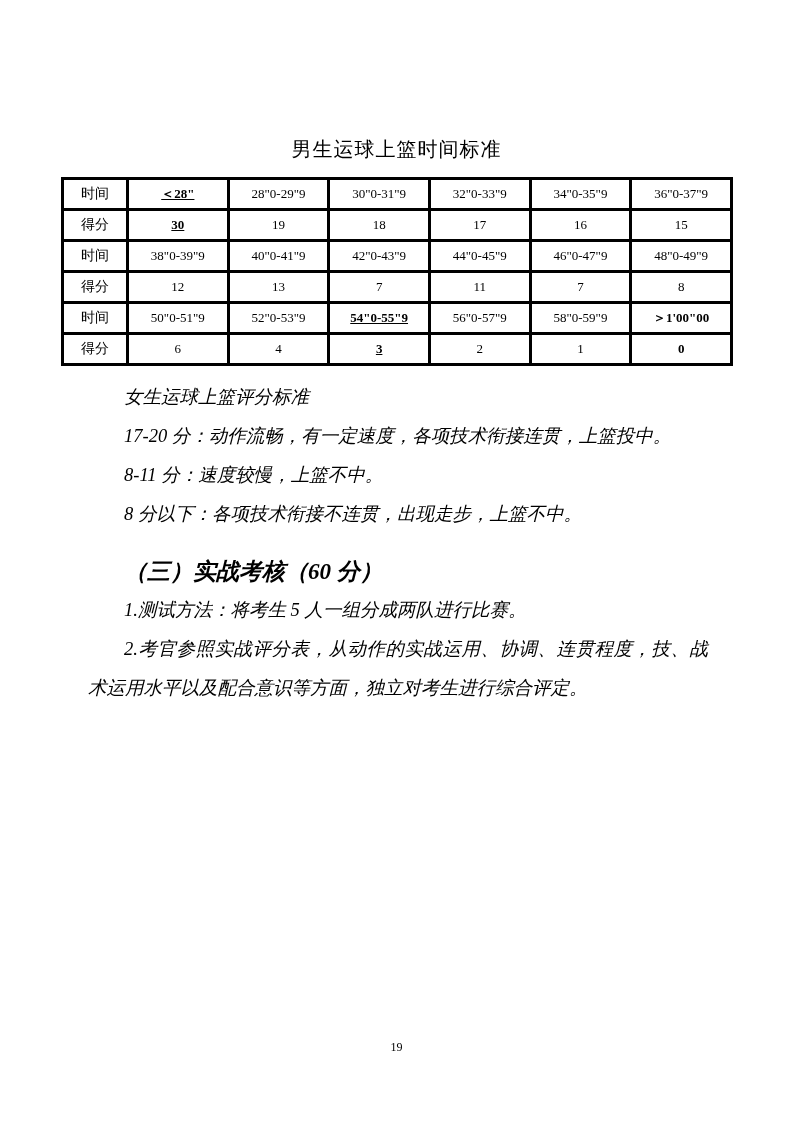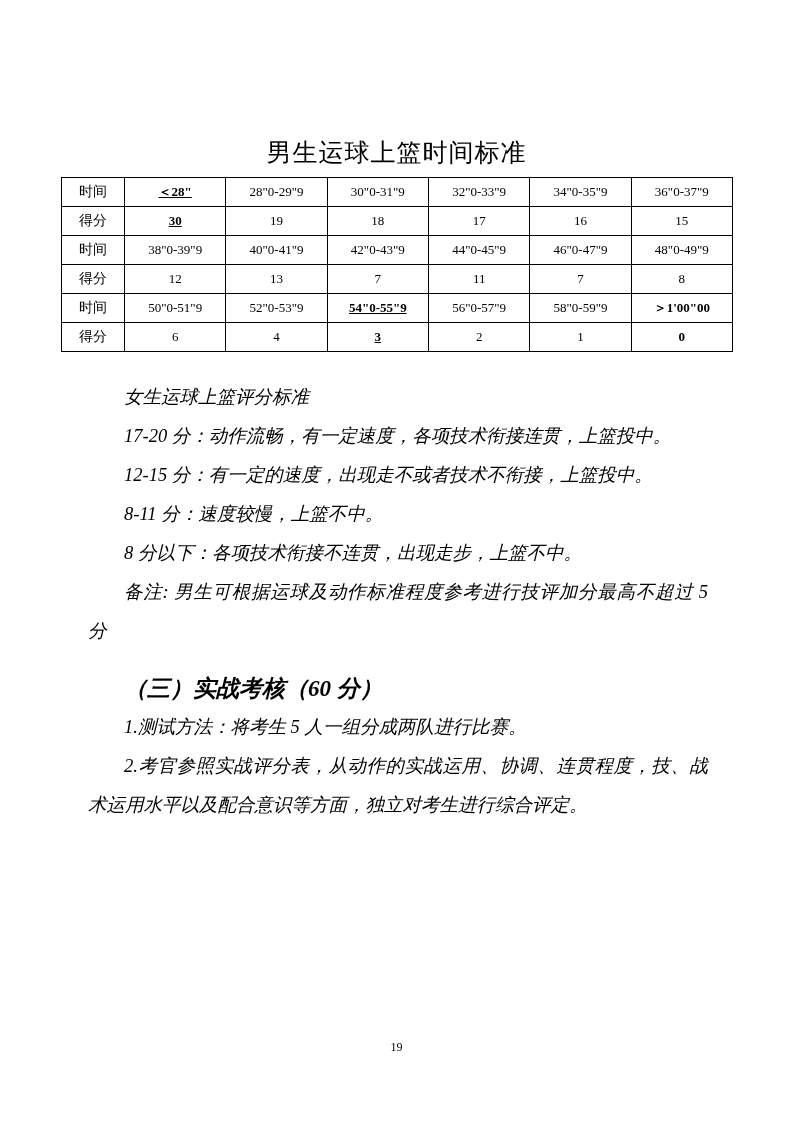--- a/index.html
+++ b/index.html
@@ -19,37 +19,37 @@
     position: absolute;
     inset: 0;
     padding: 0;
   }
   .doc-title {
     position: absolute;
     top: 136px;
     left: 0;
     width: 793px;
     text-align: center;
-    font-size: 25px;
+    font-size: 20px;
     letter-spacing: 1px;
     font-family: "Liberation Serif", "DejaVu Serif", serif;
     font-weight: normal;
   }
 
   
   .score-table {
     position: absolute;
     top: 177px;
     left: 61px;
     width: 672px;
     border-collapse: collapse;
     table-layout: fixed;
   }
   .score-table td {
-    border: 1px solid #000000;
+    border: 3px solid #000000;
     height: 28px;
     text-align: center;
     vertical-align: middle;
     font-size: 13px;
     font-family: "Liberation Serif", "DejaVu Serif", serif;
     padding: 0 2px;
   }
   .score-table td.rowhead {
     width: 58px;
     font-size: 14px;
@@ -155,24 +155,22 @@
         <td>2</td>
         <td>1</td>
         <td class="strong">0</td>
       </tr>
     </tbody>
   </table>
 
   <div class="body-text" style="top: 378px; font-style: italic;">
     <p class="para">女生运球上篮评分标准</p>
     <p class="para">17-20 分：动作流畅，有一定速度，各项技术衔接连贯，上篮投中。</p>
-    <p class="para">12-15 分：有一定的速度，出现走不或者技术不衔接，上篮投中。</p>
     <p class="para">8-11 分：速度较慢，上篮不中。</p>
     <p class="para">8 分以下：各项技术衔接不连贯，出现走步，上篮不中。</p>
-    <p class="para">备注: 男生可根据运球及动作标准程度参考进行技评加分最高不超过 5 分</p>
     <p class="heading gap-before">（三）实战考核（60 分）</p>
     <p class="para">1.测试方法：将考生 5 人一组分成两队进行比赛。</p>
     <p class="para">2.考官参照实战评分表，从动作的实战运用、协调、连贯程度，技、战术运用水平以及配合意识等方面，独立对考生进行综合评定。</p>
   </div>
 
   <div class="page-number">19</div>
 
 </div>
 
 </body></html>

